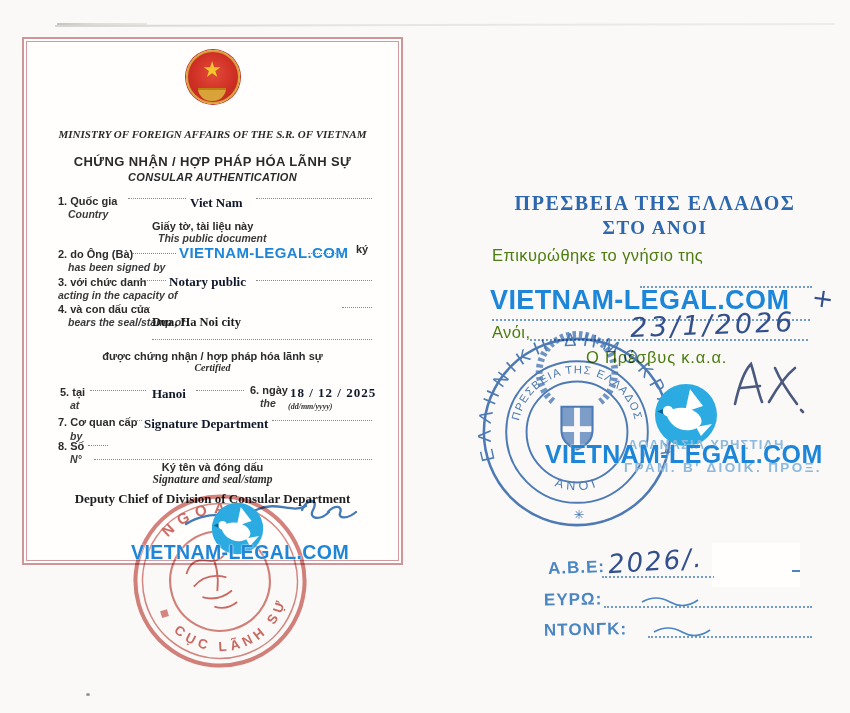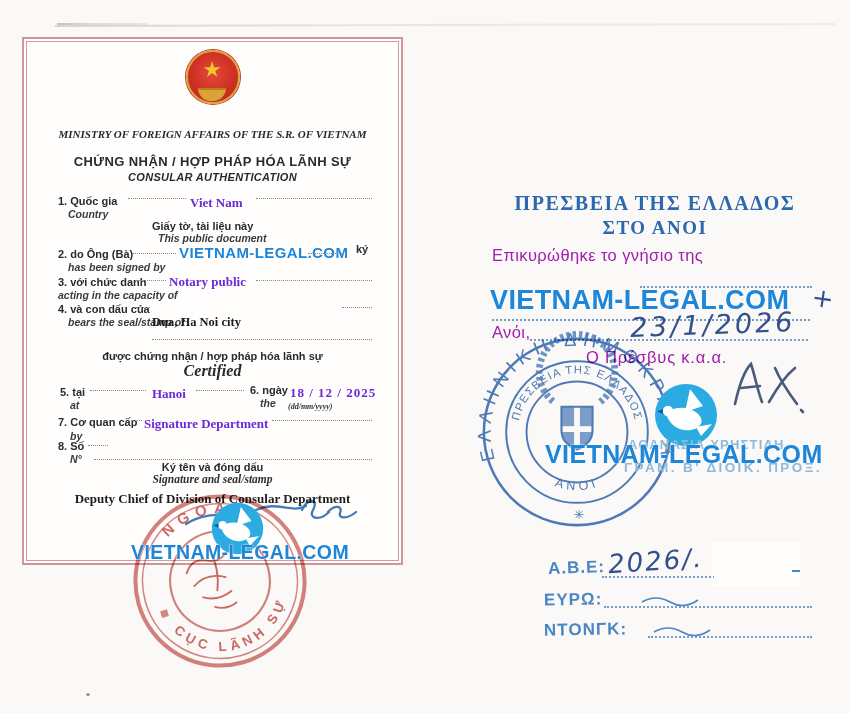--- a/index.html
+++ b/index.html
@@ -11,40 +11,40 @@
                border:2px solid #cf969a;background:#fffefd;}
   .certificate::before{content:"";position:absolute;inset:2px;border:1px solid #d19a9e;pointer-events:none;}
   
   .ctr{left:0;width:100%;text-align:center;}
   .hvi{font:bold 13.5px "Liberation Serif",serif;color:#2a2a2a;letter-spacing:.4px;}
   .hen{font:italic bold 11px "Liberation Serif",serif;color:#2a2a2a;}
   .tvi{font:bold 13px "Liberation Sans",sans-serif;color:#2a2a2a;letter-spacing:.4px;}
   .ten{font:italic bold 11px "Liberation Sans",sans-serif;color:#2a2a2a;letter-spacing:.3px;}
   .lv{font:bold 11px "Liberation Sans",sans-serif;color:#2b2b2b;}
   .le{font:italic bold 10.5px "Liberation Sans",sans-serif;color:#3a3a3a;}
-  .val{font:bold 13px "Liberation Serif",serif;color:#6d28d9;}
+  .val{font:bold 13px "Liberation Serif",serif;color:#0f172a;}
   .val2{font:bold 12.5px "Liberation Serif",serif;color:#1c1c1c;}
   .dots{border-bottom:1.5px dotted #8a8a8a;height:12px;}
   .bdots{border-bottom:2px dotted #6f9ccb;height:14px;}
   .fmt{font:italic bold 8px "Liberation Serif",serif;color:#333;}
   
   .emblem{position:absolute;left:161px;top:11px;width:54px;height:68px;}
   .emblem .disc{position:absolute;left:1px;top:0;width:50px;height:50px;border-radius:50%;
       background:radial-gradient(circle at 50% 42%,#e34b39 0%,#cf2f24 55%,#b5281f 100%);
       border:2px solid #d9a33a;box-shadow:0 0 0 1px #c0392b;}
   .emblem .star{position:absolute;left:0;top:7px;width:54px;text-align:center;
       font-size:22px;color:#f4c52c;text-shadow:0 0 1px #a93226;}
   .emblem .cog{position:absolute;left:13px;top:38px;width:28px;height:13px;border-radius:0 0 14px 14px;
       background:#d9a33a;box-shadow:inset 0 2px 0 #b7820f;}
   
   .wm{font-family:"Liberation Sans",sans-serif;font-weight:800;color:#1e86d8;
       text-shadow:0 0 2px rgba(255,255,255,.95),0 0 1px rgba(255,255,255,.9);letter-spacing:.4px;}
   
   .gh{font:bold 20px "Liberation Serif",serif;color:#2d67ae;letter-spacing:1.5px;}
-  .gp{font:16.5px "Liberation Sans",sans-serif;color:#a21caf;letter-spacing:.4px;}
+  .gp{font:16.5px "Liberation Sans",sans-serif;color:#4d7c0f;letter-spacing:.4px;}
   .glight{font-family:Liberation Sans, sans-serif;color:#8db9dc;font-weight:bold;}
   .gstampTxt{font:17px "Liberation Sans",sans-serif;color:#4b86c3;font-weight:bold;letter-spacing:1px;}
   .hand{font-family:"DejaVu Sans",sans-serif;font-style:italic;color:#33508d;}
   .scanline{position:absolute;background:linear-gradient(90deg,#b9b6b1,#d8d5d0 40%,#e3e1dc);height:2px;}
   .whitepatch{position:absolute;background:#fffefd;}
   svg{position:absolute;overflow:visible;}
 </style>
 </head>
 <body>
 
@@ -88,21 +88,21 @@
     <div class="t le" style="left:34px;top:250px">acting in the capacity of</div>
 
     <div class="t lv" style="left:34px;top:264px"><span>4.</span> <span>và con dấu của</span></div>
     <div class="t dots" style="left:112px;top:256px;width:14px"></div>
     <div class="t dots" style="left:318px;top:256px;width:30px"></div>
     <div class="t le" style="left:44px;top:277px">bears the seal/stamp of</div>
     <div class="t val2" style="left:128px;top:276px">Dua, Ha Noi city</div>
     <div class="t dots" style="left:128px;top:288px;width:220px"></div>
 
     <div class="t ctr lv" style="top:311px;font-weight:bold">được chứng nhận / hợp pháp hóa lãnh sự</div>
-    <div class="t ctr hen" style="top:323px;font-size:16px">Certified</div>
+    <div class="t ctr hen" style="top:323px;font-size:10px">Certified</div>
 
     <div class="t lv" style="left:36px;top:347px"><span>5.</span> <span>tại</span></div>
     <div class="t dots" style="left:66px;top:339px;width:56px"></div>
     <div class="t val" style="left:128px;top:347px">Hanoi</div>
     <div class="t dots" style="left:172px;top:339px;width:48px"></div>
     <div class="t le" style="left:46px;top:360px">at</div>
     <div class="t lv" style="left:226px;top:345px"><span>6.</span> <span>ngày</span></div>
     <div class="t val" style="left:266px;top:346px;letter-spacing:1px">18 / 12 / 2025</div>
     <div class="t le" style="left:236px;top:358px">the</div>
     <div class="t fmt" style="left:264px;top:363px">(dd/mm/yyyy)</div>

